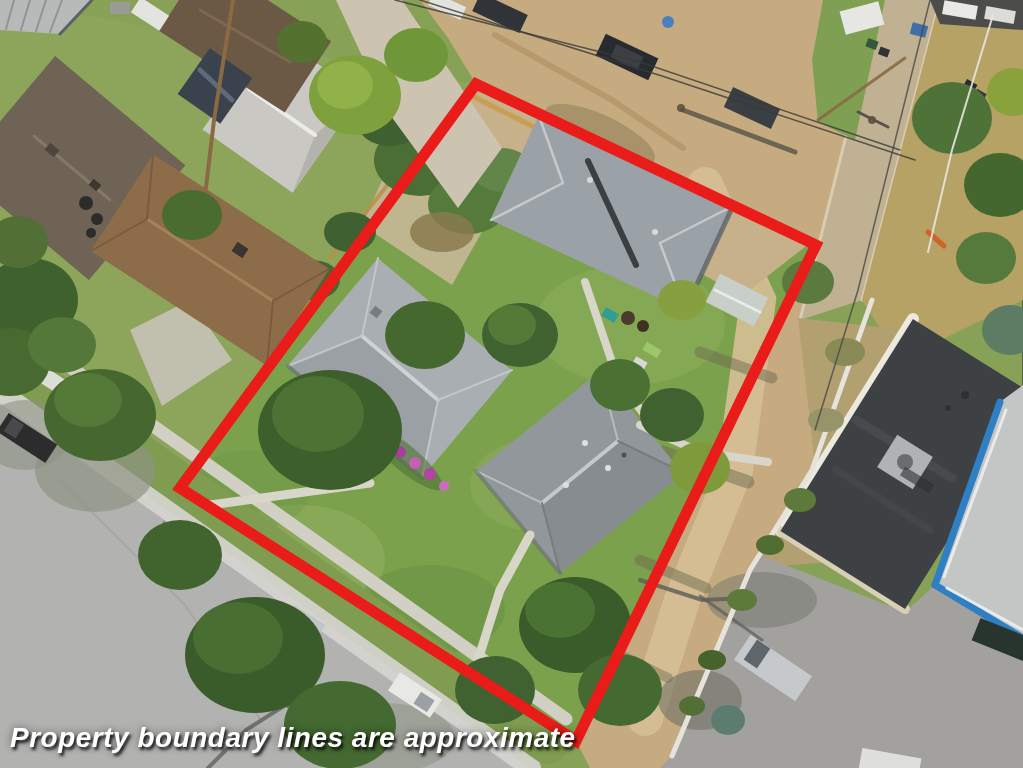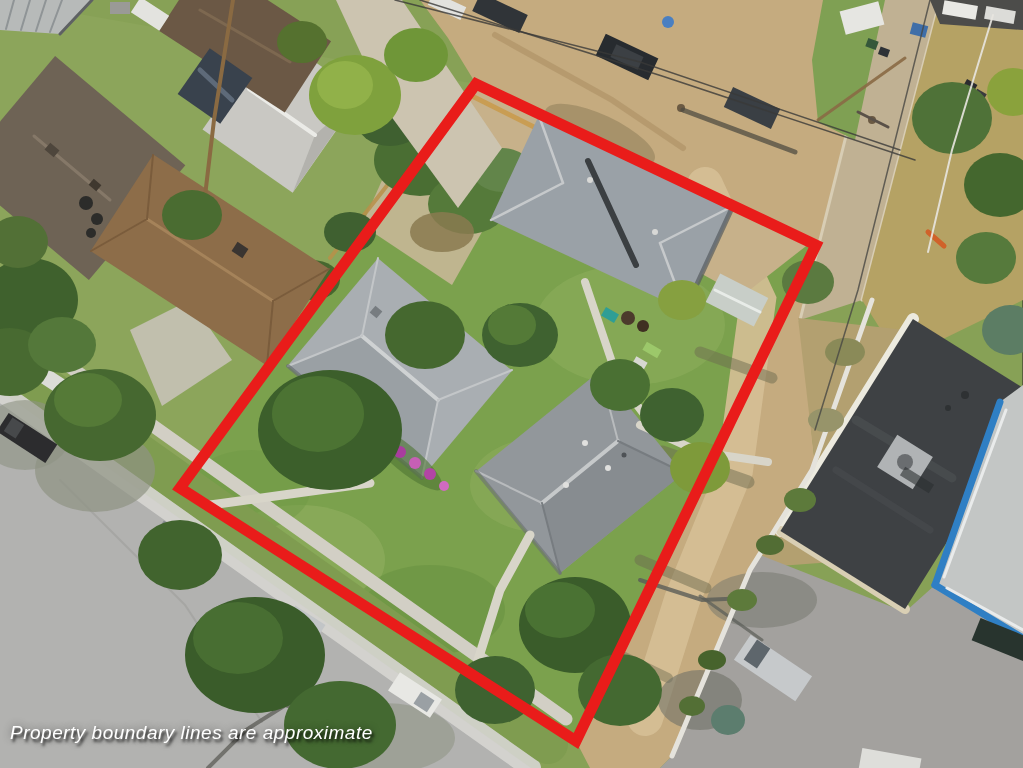--- a/index.html
+++ b/index.html
@@ -1,21 +1,21 @@
 <!DOCTYPE html>
 <html><head>
 <meta charset="utf-8">
 <style>
   html,body{margin:0;padding:0;background:#222;}
   #stage{position:relative;width:1023px;height:768px;overflow:hidden;
          font-family:"Liberation Sans",sans-serif;}
   #scene{position:absolute;left:0;top:0;width:100%;height:100%;display:block;}
   #caption{position:absolute;left:10px;top:722px;
            font-family:"Liberation Sans",sans-serif;
-           font-style:italic;font-weight:400;font-size:19px;
+           font-style:italic;font-weight:700;font-size:28px;
            letter-spacing:.5px;color:#fff;white-space:nowrap;
            text-shadow:2px 3px 3px rgba(0,0,0,.8),0 0 8px rgba(0,0,0,.45);}
 </style>
 </head>
 <body>
 
 <div id="stage">
   <svg id="scene" viewBox="0 0 1023 768" preserveAspectRatio="none">
       <rect x="-0.5" y="0" width="1023" height="768" fill="#87a156"></rect>
       <polygon points="476,84 816,245 576,741 180,488" fill="#7ba14d"></polygon>

